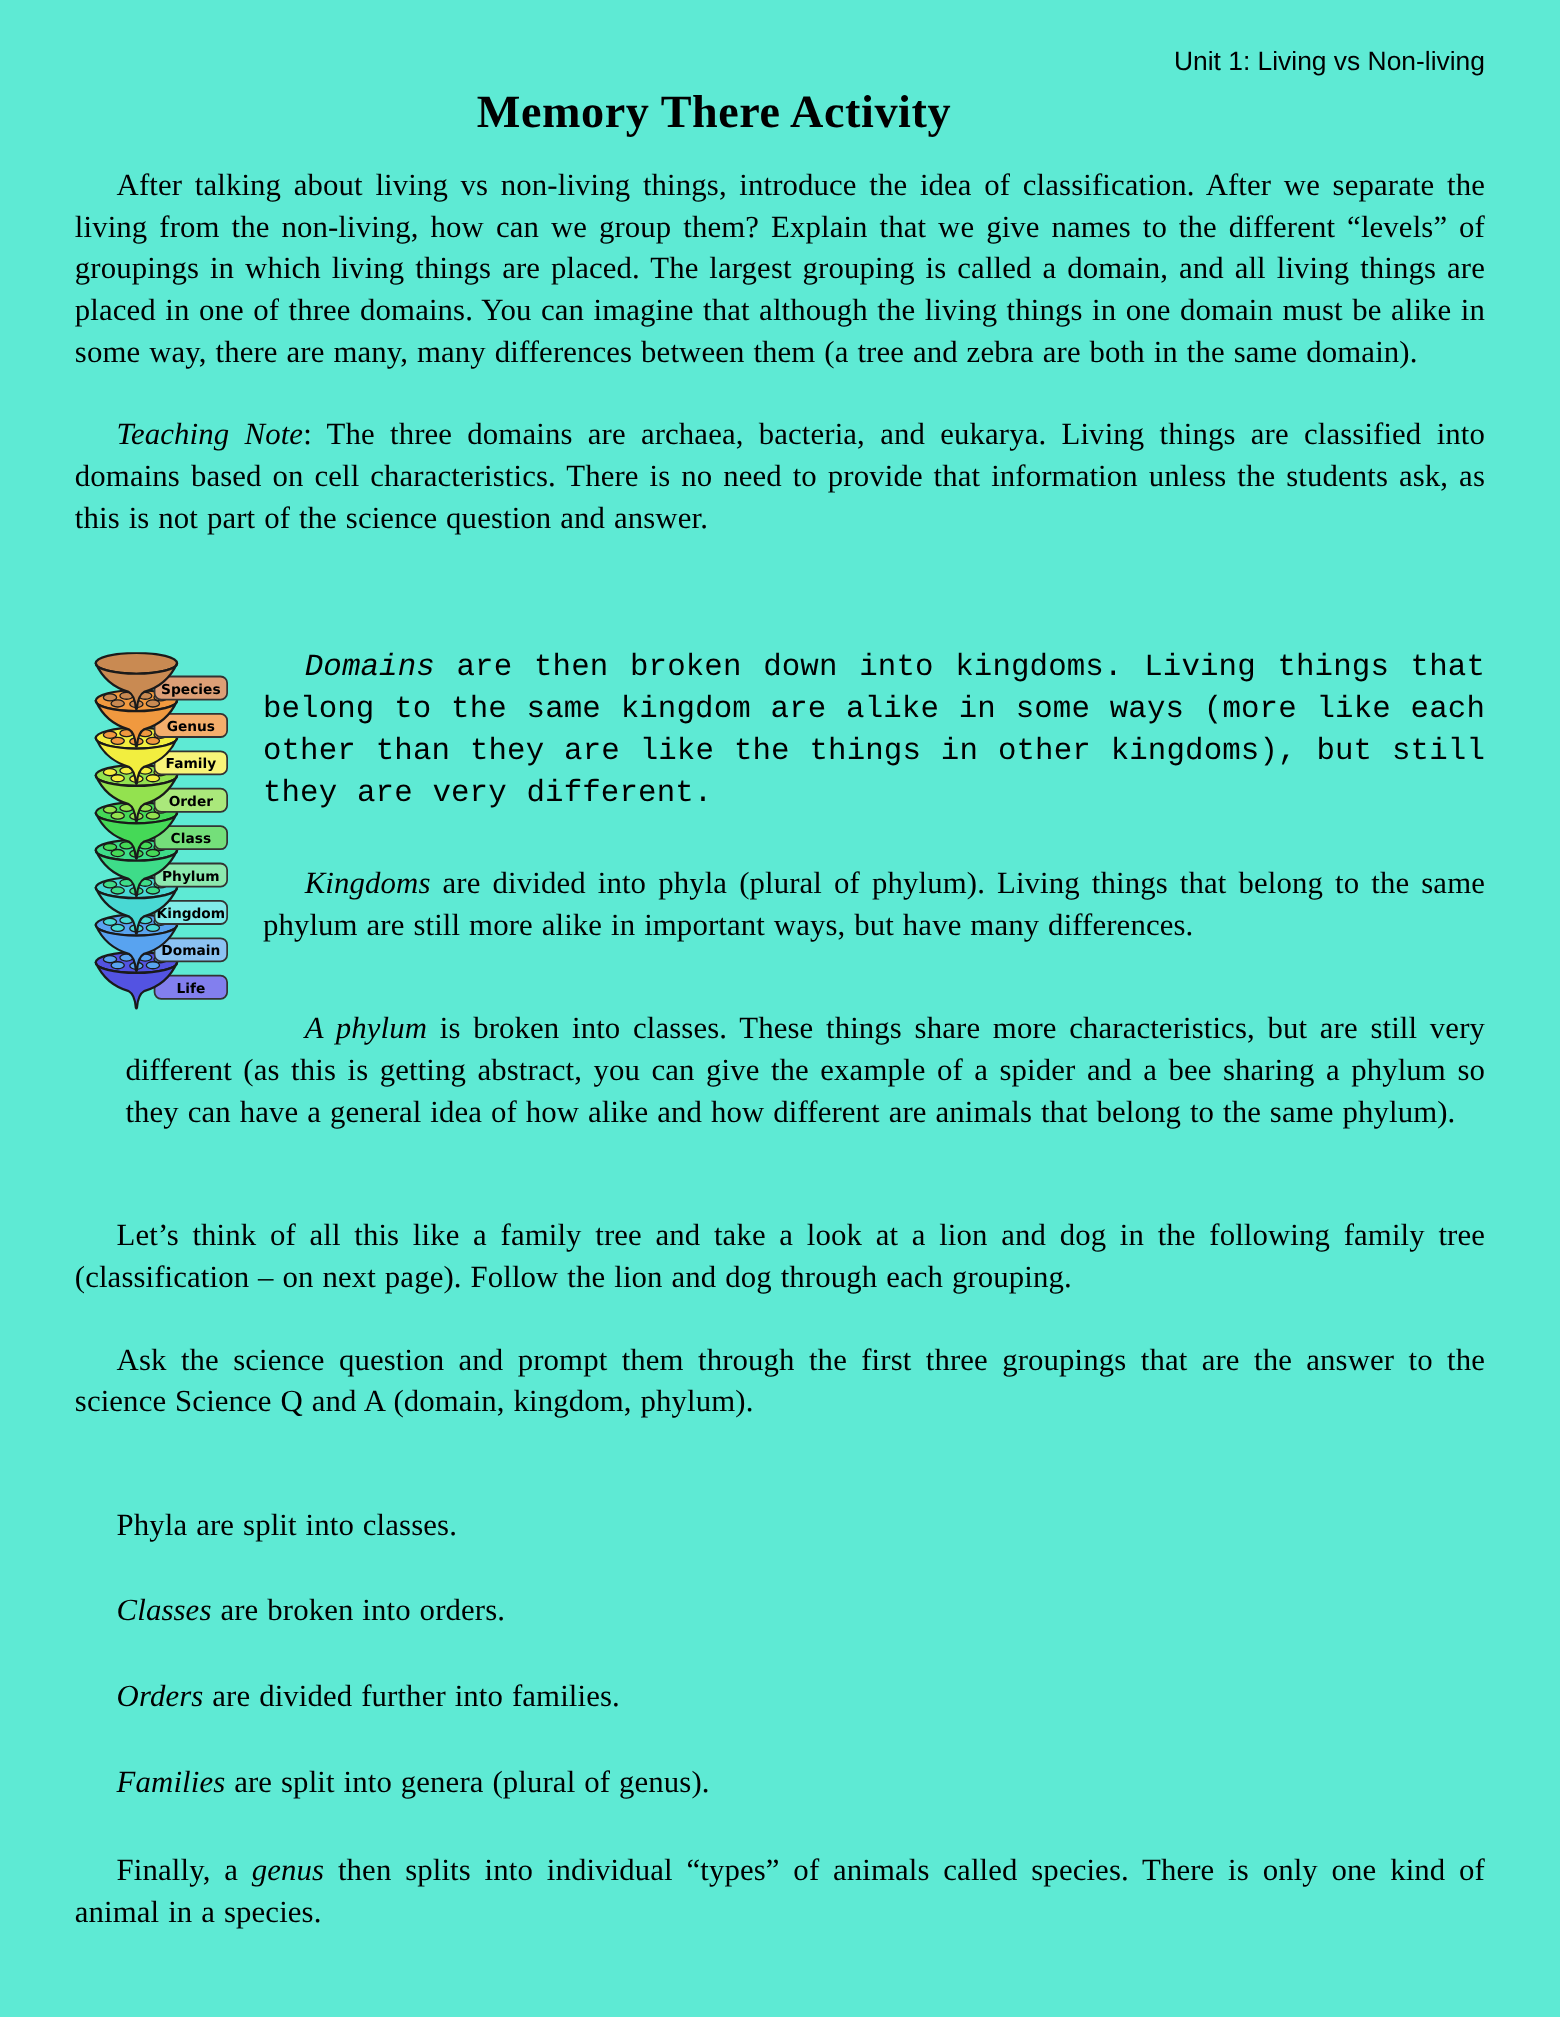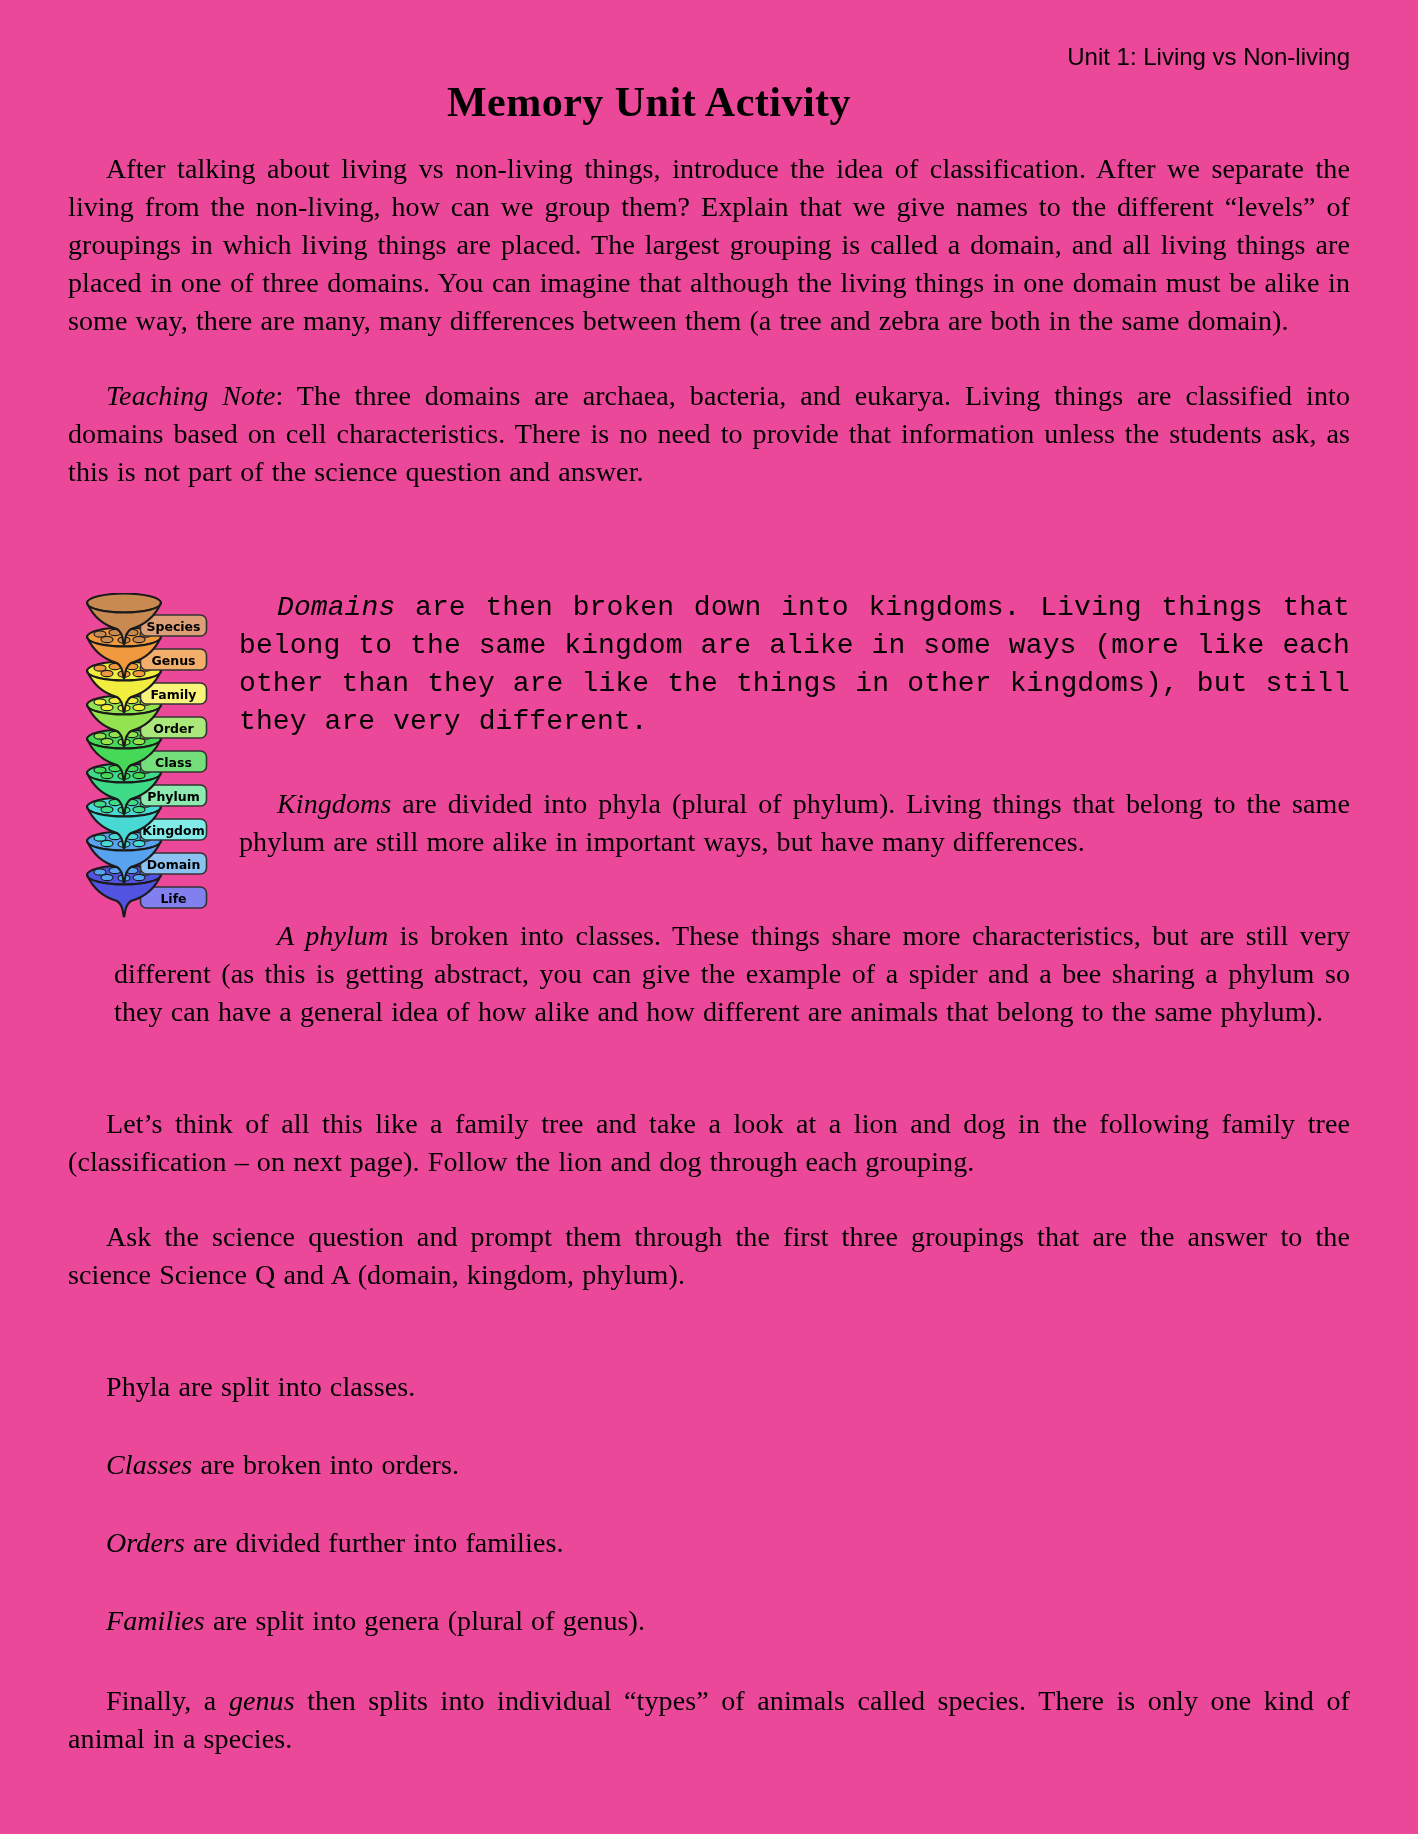--- a/index.html
+++ b/index.html
@@ -1,20 +1,20 @@
 <!DOCTYPE html>
 <html><head>
 <meta charset="utf-8">
 <style>
   html,body{margin:0;padding:0;background:#e8e8e8;}
   .page{
     position:relative;
     width:1418px;height:1834px;
     margin:0 auto;
-    background:#ec4899;
+    background:#5eead4;
     box-sizing:border-box;
     padding:0 68px;
     overflow:hidden;
     font-family:"Liberation Serif",serif;
     color:#000;
   }
   .unit-header{
     padding-top:42px;
     text-align:right;
     font-family:"Liberation Sans",sans-serif;
@@ -58,21 +58,21 @@
   .clr{clear:both;}
   svg text{font-family:"DejaVu Sans","Liberation Sans",sans-serif;}
 </style>
 </head>
 <body>
 
 <div class="page">
 
   <div class="unit-header">Unit 1: Living vs Non-living</div>
 
-  <h1 class="title">Memory Unit Activity</h1>
+  <h1 class="title">Memory There Activity</h1>
 
   <p class="p p-first"><span>After talking about living vs non-living things, introduce the idea of classification. After we separate the living from the non-living, how can we group them? Explain that we give names to the different “levels” of groupings in which living things are placed. The largest grouping is called a domain, and all living things are placed in one of three domains. You can imagine that although the living things in one domain must be alike in some way, there are many, many differences between them (a tree and zebra are both in the same domain).</span></p>
 
   <p class="p"><em>Teaching Note</em><span>: The three domains are archaea, bacteria, and eukarya. Living things are classified into domains based on cell characteristics. There is no need to provide that information unless the students ask, as this is not part of the science question and answer.</span></p>
 
   <div class="sec">
     <div class="float-diagram">
       <svg id="funnel-svg" width="125" height="330" viewBox="0 0 125 330">
           <g>
             <rect x="56.5" y="294" width="66" height="21" rx="6" fill="#827fee" stroke="#333" stroke-width="1.6"></rect>

